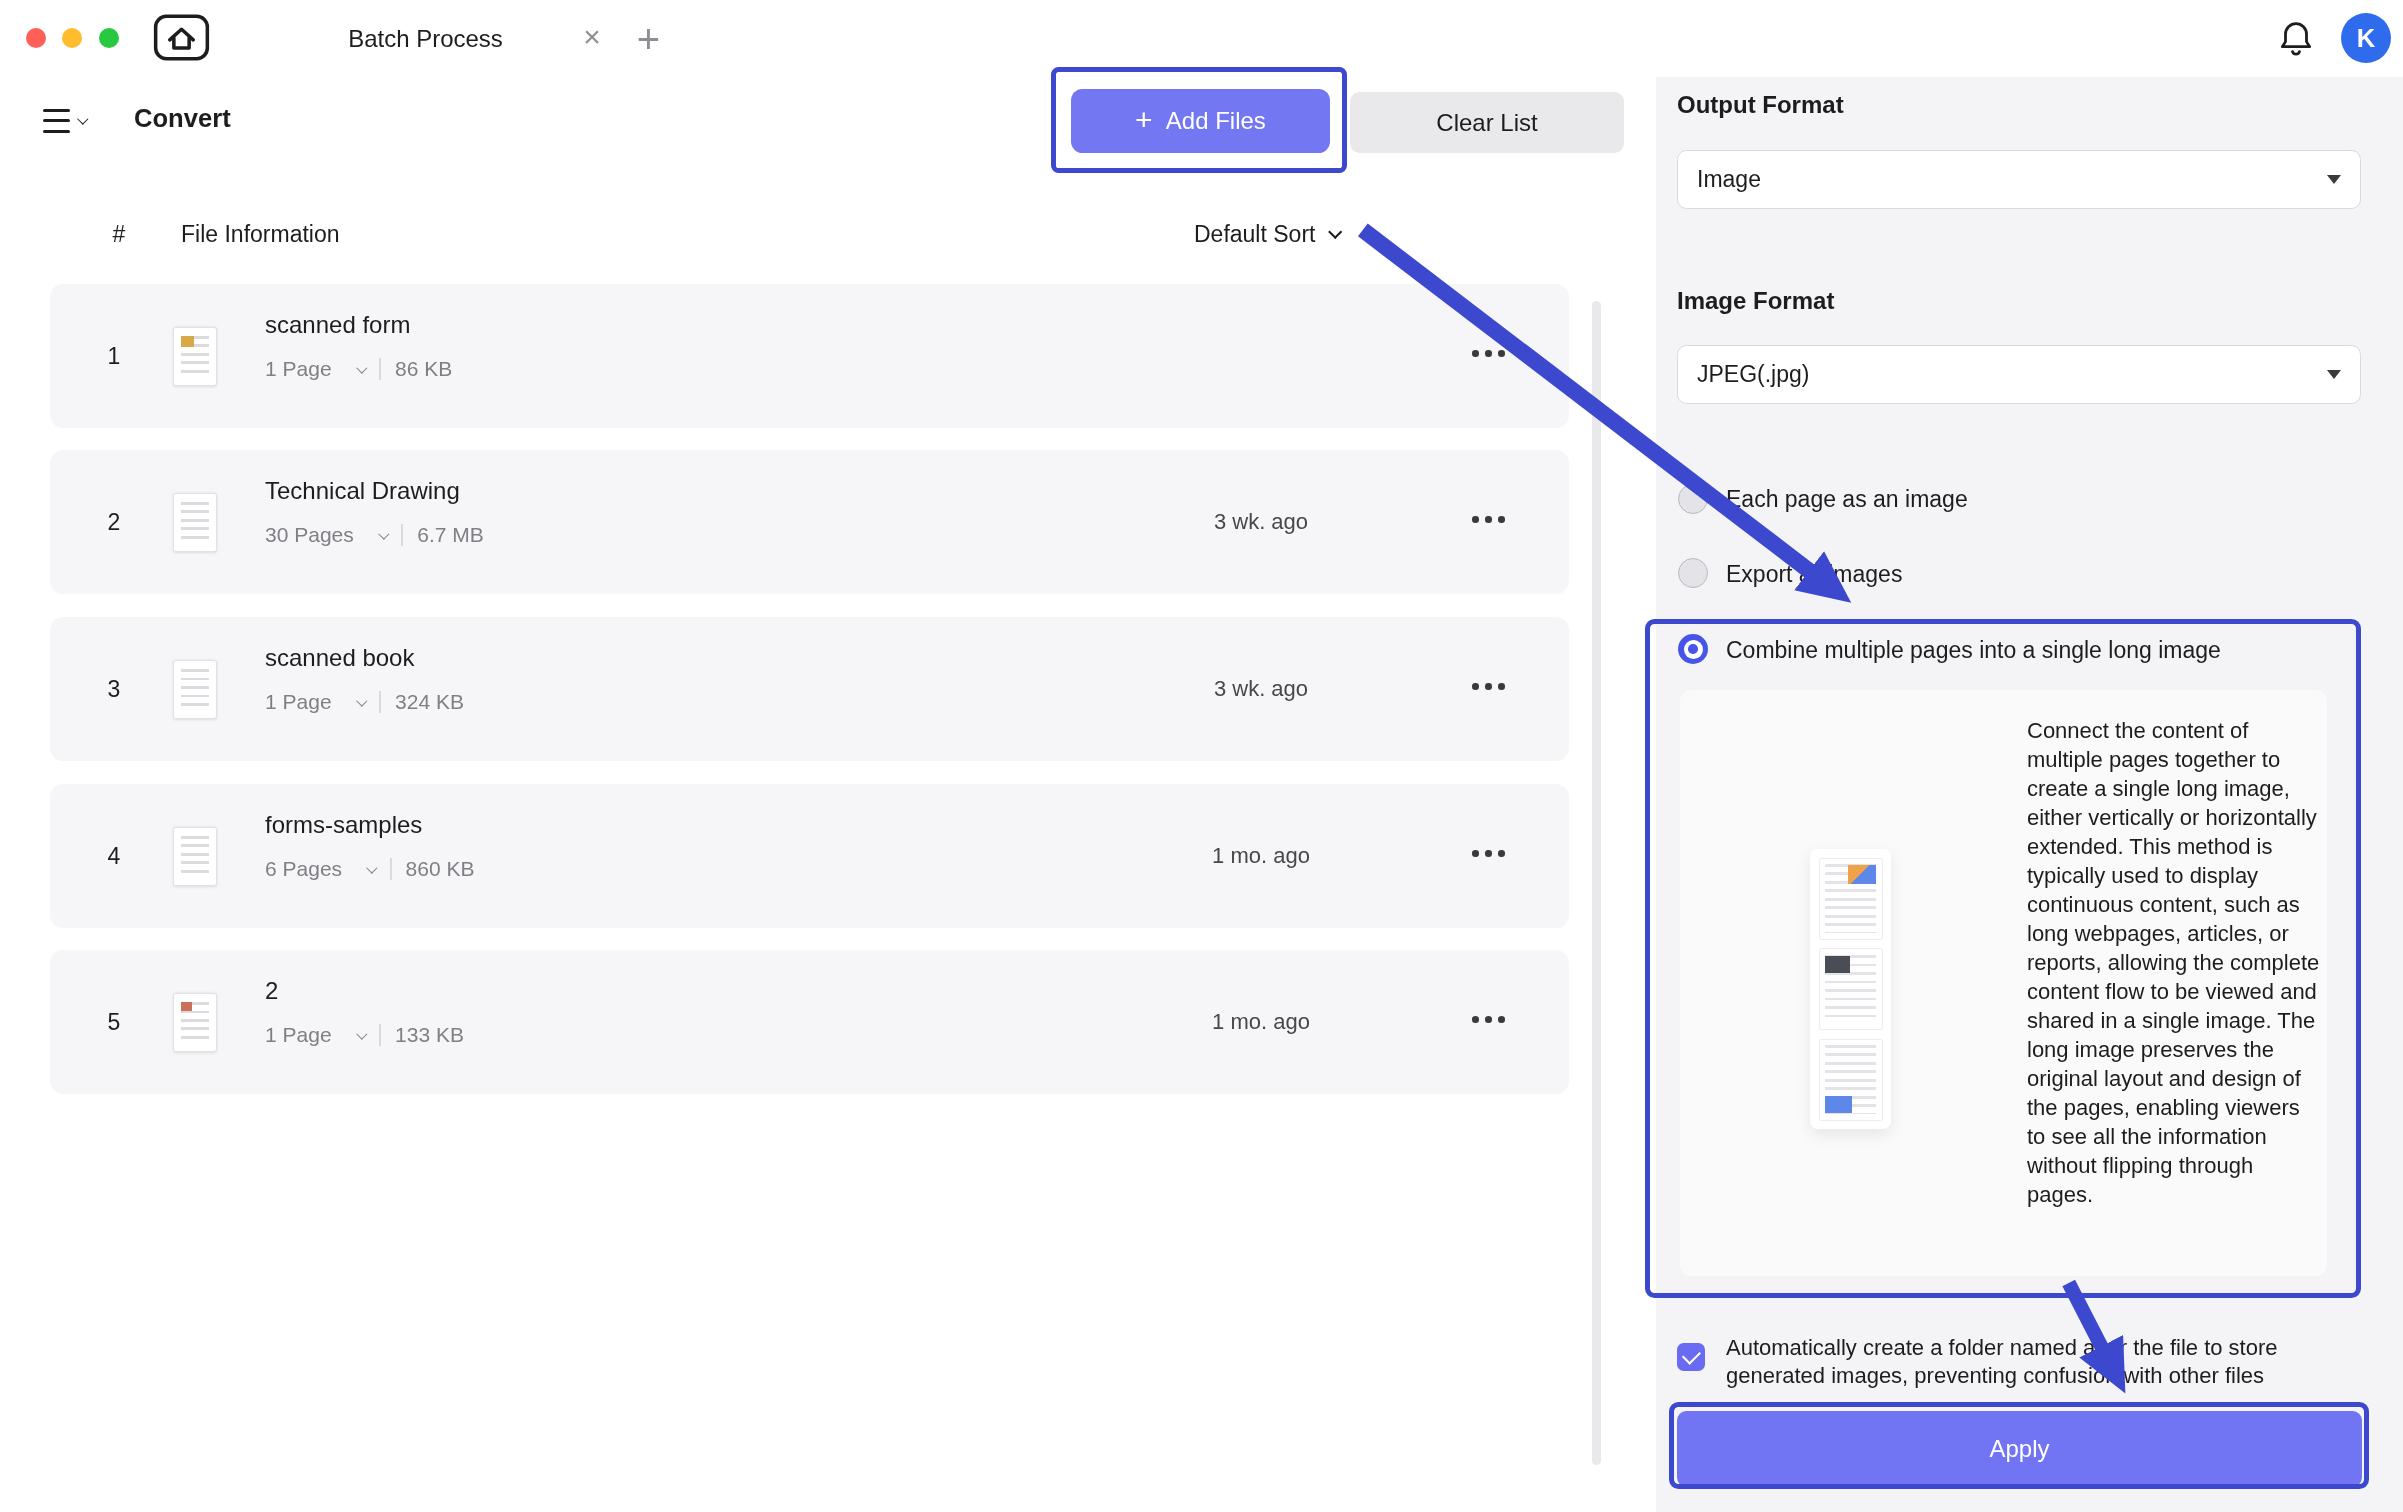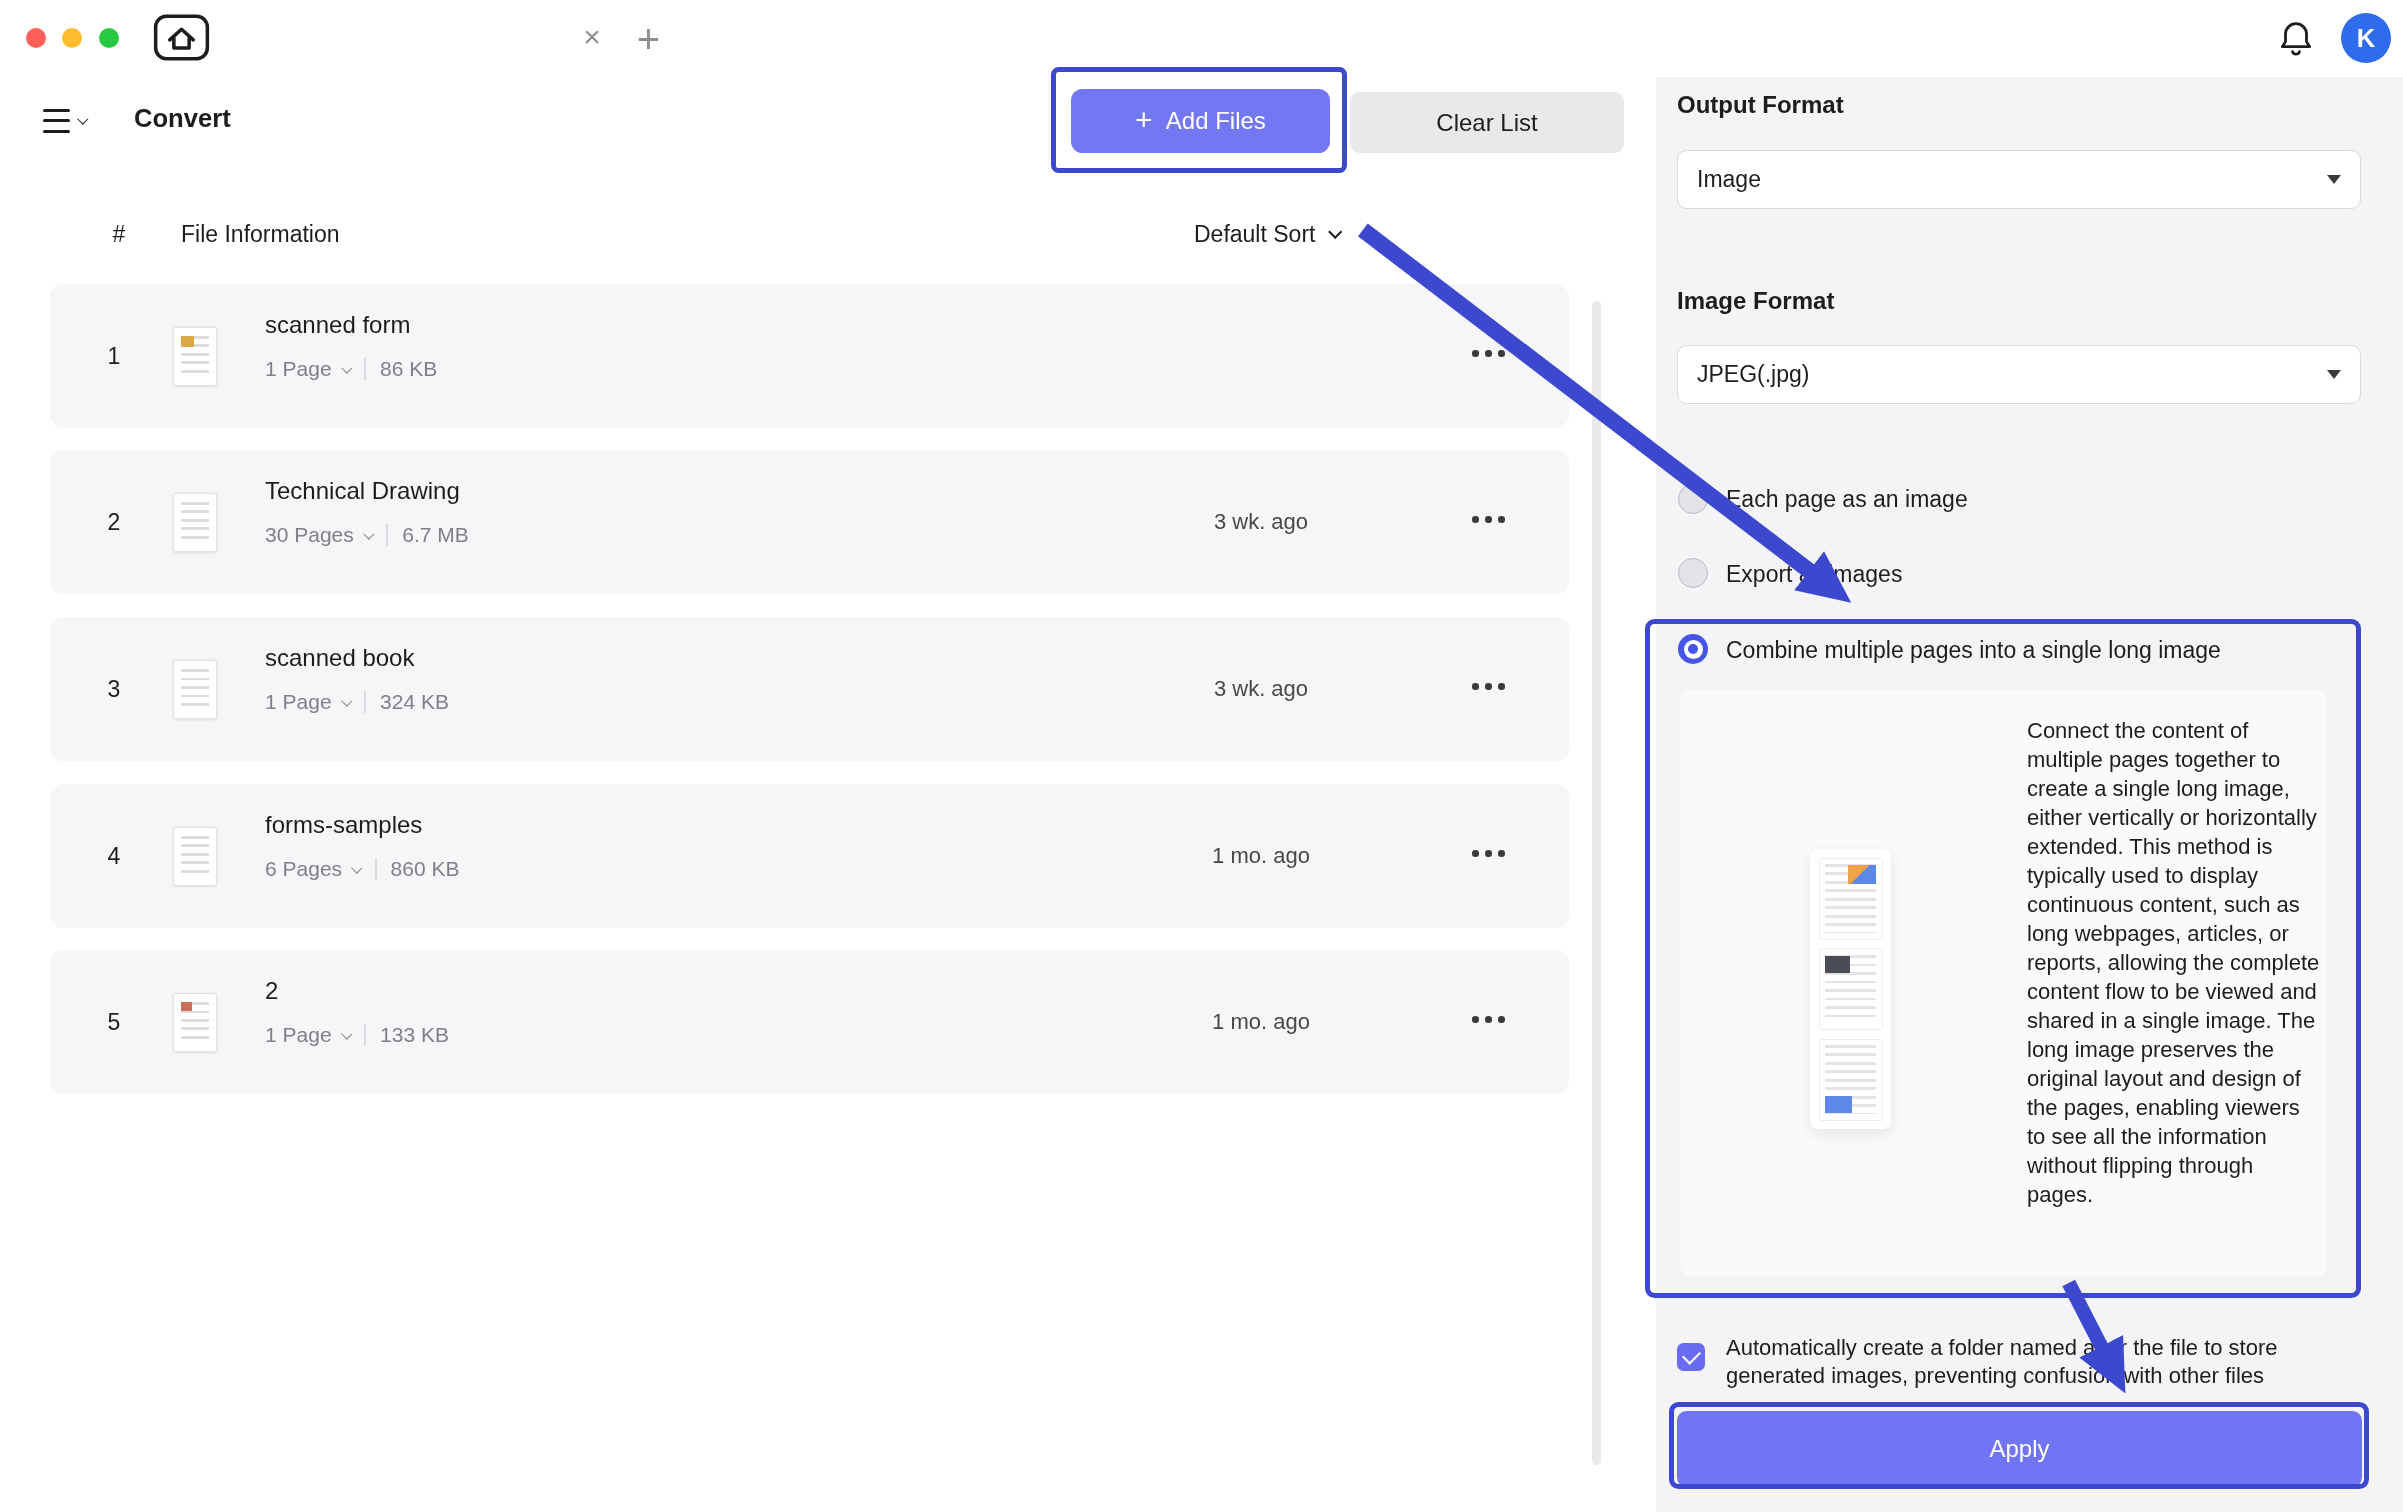--- a/index.html
+++ b/index.html
@@ -52,21 +52,21 @@
   .row { left:50px; width:1519px; height:144px; background:#f6f6f8; border-radius:13.2px; }
   .rnum { position:absolute; left:43px; top:0; width:42px; height:144px; line-height:144px; text-align:center; font-size:23px; }
   .thumb { position:absolute; left:123px; top:43px; width:44px; height:59px; background:#fff; border:0.9px solid #e2e2e6; border-radius:2.8px; box-shadow:0 0.9px 2.8px rgba(0,0,0,.10); }
   .thumb::before { content:""; position:absolute; left:6.6px; right:6.6px; top:7.6px; bottom:7.6px;
                    background:repeating-linear-gradient(180deg,#dcdce0 0 2.8px,transparent 2.8px 8.5px); }
   .thumb.t1::after { content:""; position:absolute; left:6.6px; top:7.6px; width:13.2px; height:11.4px; background:#d8a944; }
   .thumb.t5::after { content:""; position:absolute; left:6.6px; top:7.6px; width:11.4px; height:9.5px; background:#c96f5a; }
   .finfo { position:absolute; left:215px; top:27.4px; }
   .ftitle { font-size:24px; margin-bottom:18px; }
   .fmeta { display:flex; align-items:center; gap:14px; color:#7f7f85; font-size:21px; }
-  .fpages { display:flex; align-items:center; gap:11px; cursor:pointer; }
+  .fpages { display:flex; align-items:center; gap:26px; cursor:pointer; }
   .vdiv { width:1.9px; height:22px; background:#d9d9de; }
   .ftime { position:absolute; left:1126px; top:0; width:170px; height:144px; line-height:144px; text-align:center; font-size:22px; color:#48484a; }
   .fmore { position:absolute; left:1422px; top:66px; display:flex; gap:6.6px; cursor:pointer; }
   .fmore i { width:6.6px; height:6.6px; border-radius:50%; background:#3a3a3c; }
 
   .scroll-track { left:1592px; top:301px; width:8.5px; height:1164px; background:#e9e9ec; border-radius:4.7px; cursor:pointer; }
 
   
   .sidebar-bg { left:1656px; top:77px; width:748px; height:1436px; background:#f4f4f6; }
   .sb-label { font-size:24px; font-weight:600; }
@@ -115,20 +115,21 @@
     <span class="tl green"></span>
 
     <button class="home-btn">
       <svg width="57" height="47" viewBox="0 0 48 40">
         <rect x="2" y="2" width="44" height="36" rx="9" fill="none" stroke="#1d1d1f" stroke-width="3"></rect>
         <path d="M14 22 L24 13 L34 22" fill="none" stroke="#1d1d1f" stroke-width="3" stroke-linejoin="round" stroke-linecap="round"></path>
         <path d="M17.5 20.5 V29 H30.5 V20.5" fill="none" stroke="#1d1d1f" stroke-width="3" stroke-linejoin="round" stroke-linecap="round"></path>
       </svg>
     </button>
 
+    <div class="tab-title">Batch Process</div>
     <div class="tab-close">×</div>
     <button class="newtab">+</button>
 
     <button class="bell-btn">
       <svg width="42" height="42" viewBox="0 0 24 24">
         <path d="M12 3.2a6 6 0 0 0-6 6v4.3L4.2 16.4 h15.6 L18 13.5 V9.2 a6 6 0 0 0-6-6z" fill="none" stroke="#1d1d1f" stroke-width="1.6" stroke-linejoin="round"></path>
         <path d="M10 19.2 a2.1 2.1 0 0 0 4 0" fill="none" stroke="#1d1d1f" stroke-width="1.6" stroke-linecap="round"></path>
       </svg>
     </button>
     <div class="avatar">K</div>

